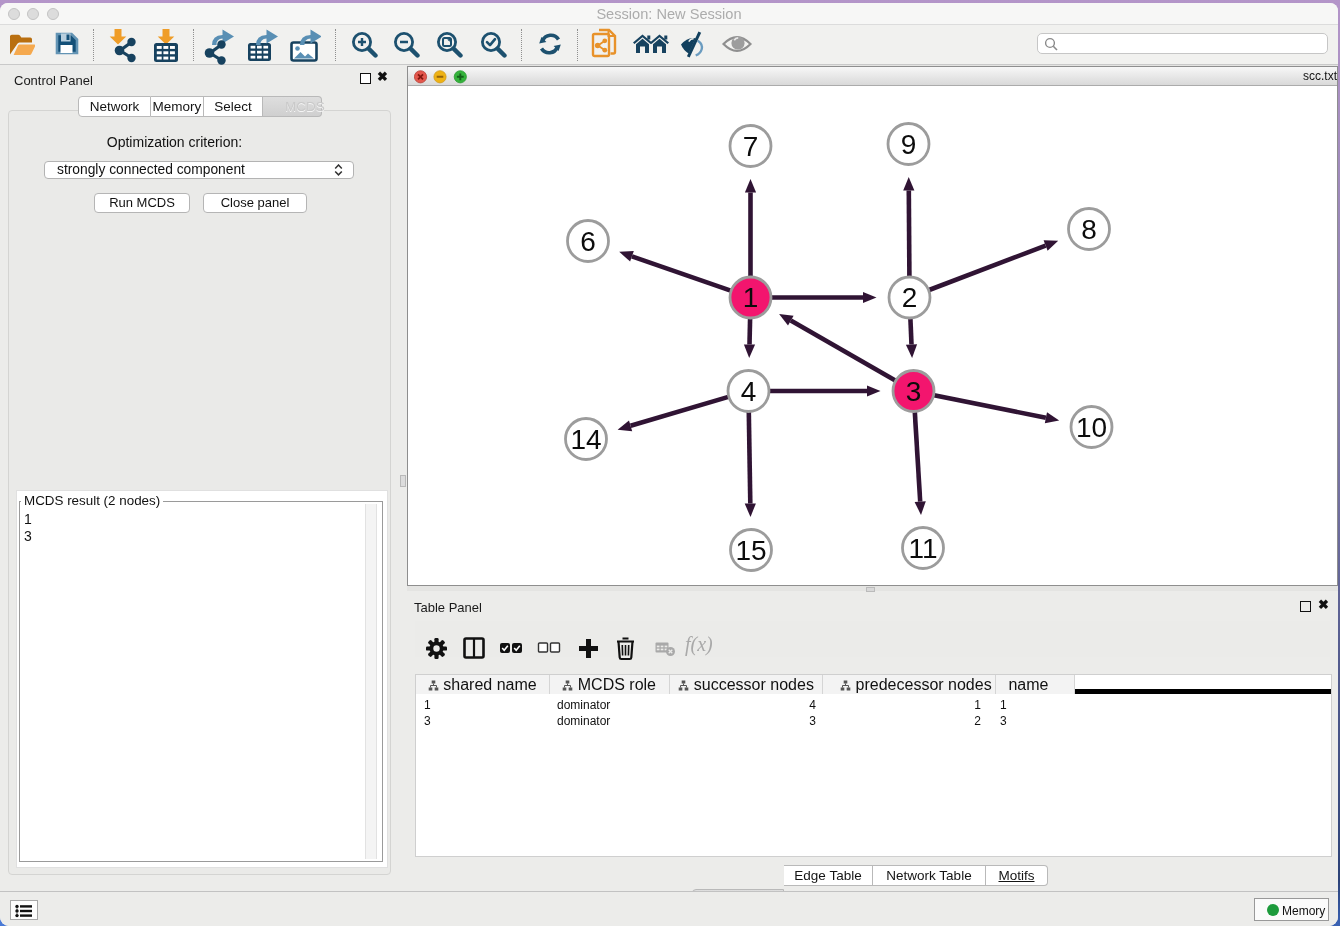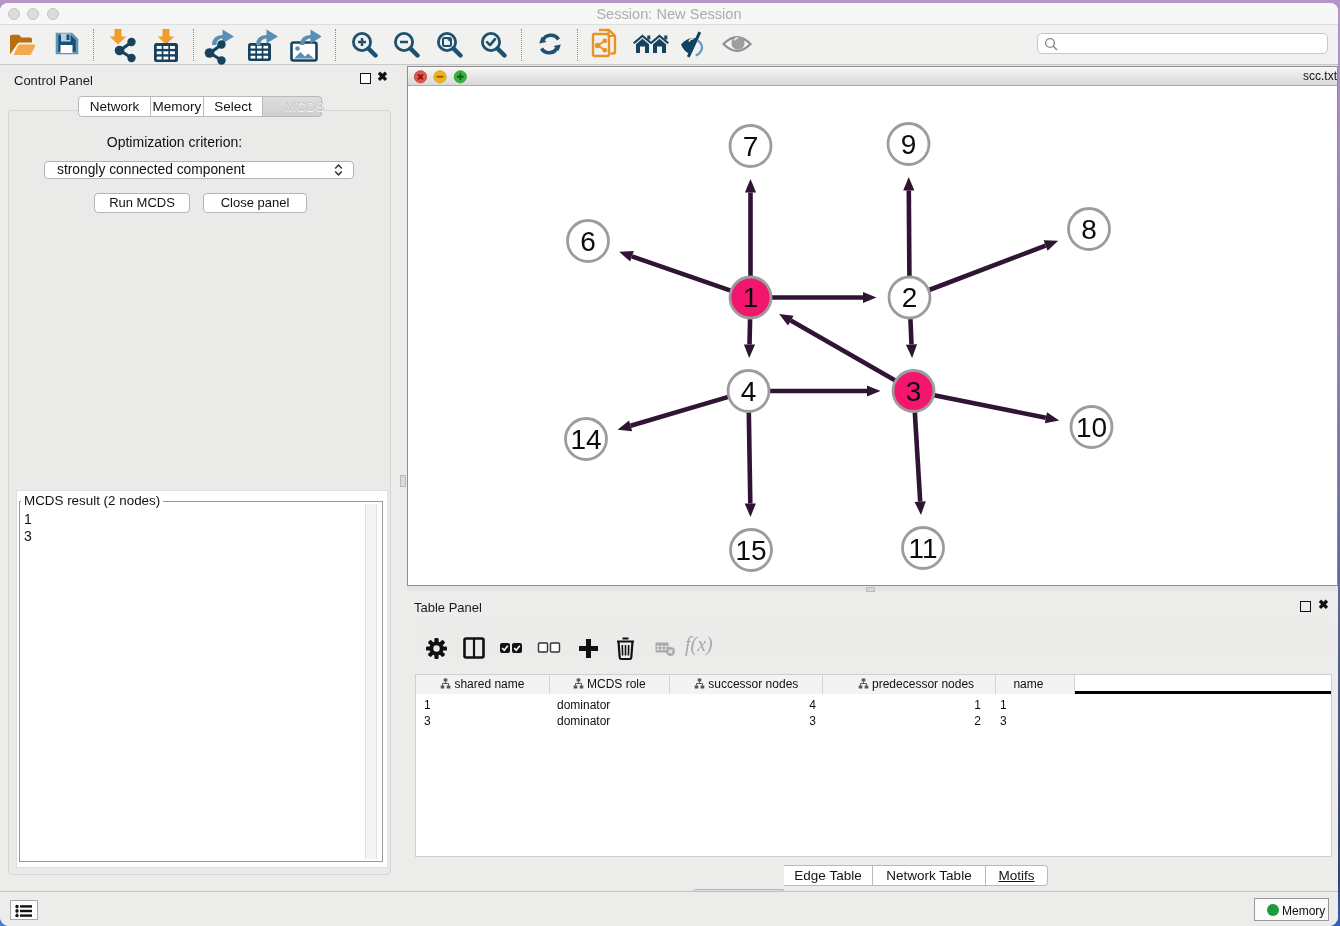--- a/index.html
+++ b/index.html
@@ -42,21 +42,21 @@
   .nettext { position:absolute; width:100%; text-align:right; top:1.5px; font-size:12px; color:#111; }
   .netcanvas { position:absolute; left:0; top:20px; width:929px; height:498px; background:#fff; }
   .hsplit { position:absolute; left:407px; top:584px; width:931px; height:5px; }
   .hhandle { position:absolute; left:459px; top:0px; width:9px; height:5px; background:#d8d8d8; border:1px solid #bbb; }
 
   
   .tpanel { position:absolute; left:407px; top:590px; width:931px; height:295px; background:#ececea; }
   .tphead { position:absolute; left:7px; top:7px; font-size:13px; color:#1a1a1a; }
   .ttoolbar { position:absolute; left:8px; top:28px; width:915px; height:36px; background:#ebebe9; }
   .ttable { position:absolute; left:8px; top:81px; width:917px; height:183px; background:#fff; border:1px solid #cfcfcf; }
-  .thead { position:absolute; left:0; top:0; width:915px; height:19px; border-bottom:3px solid #000000; font-size:12px; color:#111; }
+  .thead { position:absolute; left:0; top:0; width:915px; height:19px; border-bottom:5px solid #000000; font-size:16px; color:#111; }
   .theadbg { position:absolute; left:0; top:0; width:659px; height:19px; background:#f3f3f3; }
   .thcell { position:absolute; top:0; height:19px; line-height:19px; text-align:center; border-right:1px solid #d5d5d5; }
   .trow { position:absolute; font-size:12px; color:#111; height:16px; line-height:16px; }
   .btabs { position:absolute; left:285px; top:272px; height:21px; font-size:13.5px; }
   .btab { float:left; height:21px; line-height:20px; text-align:center; box-sizing:border-box; background:#fff; border:1px solid #b9b9b9; border-left:none; color:#141414; }
   .btab.first { border-left:1px solid #b9b9b9; border-radius:4px 0 0 4px; }
   .btab.last { border-radius:0 4px 4px 0;text-decoration:underline; }
   .btab.sel { background:linear-gradient(#dedede,#cfcfcf); color:#c3c3c3; text-shadow:0 1px 0 #f0f0f0;margin-top:24px; }
 
   

